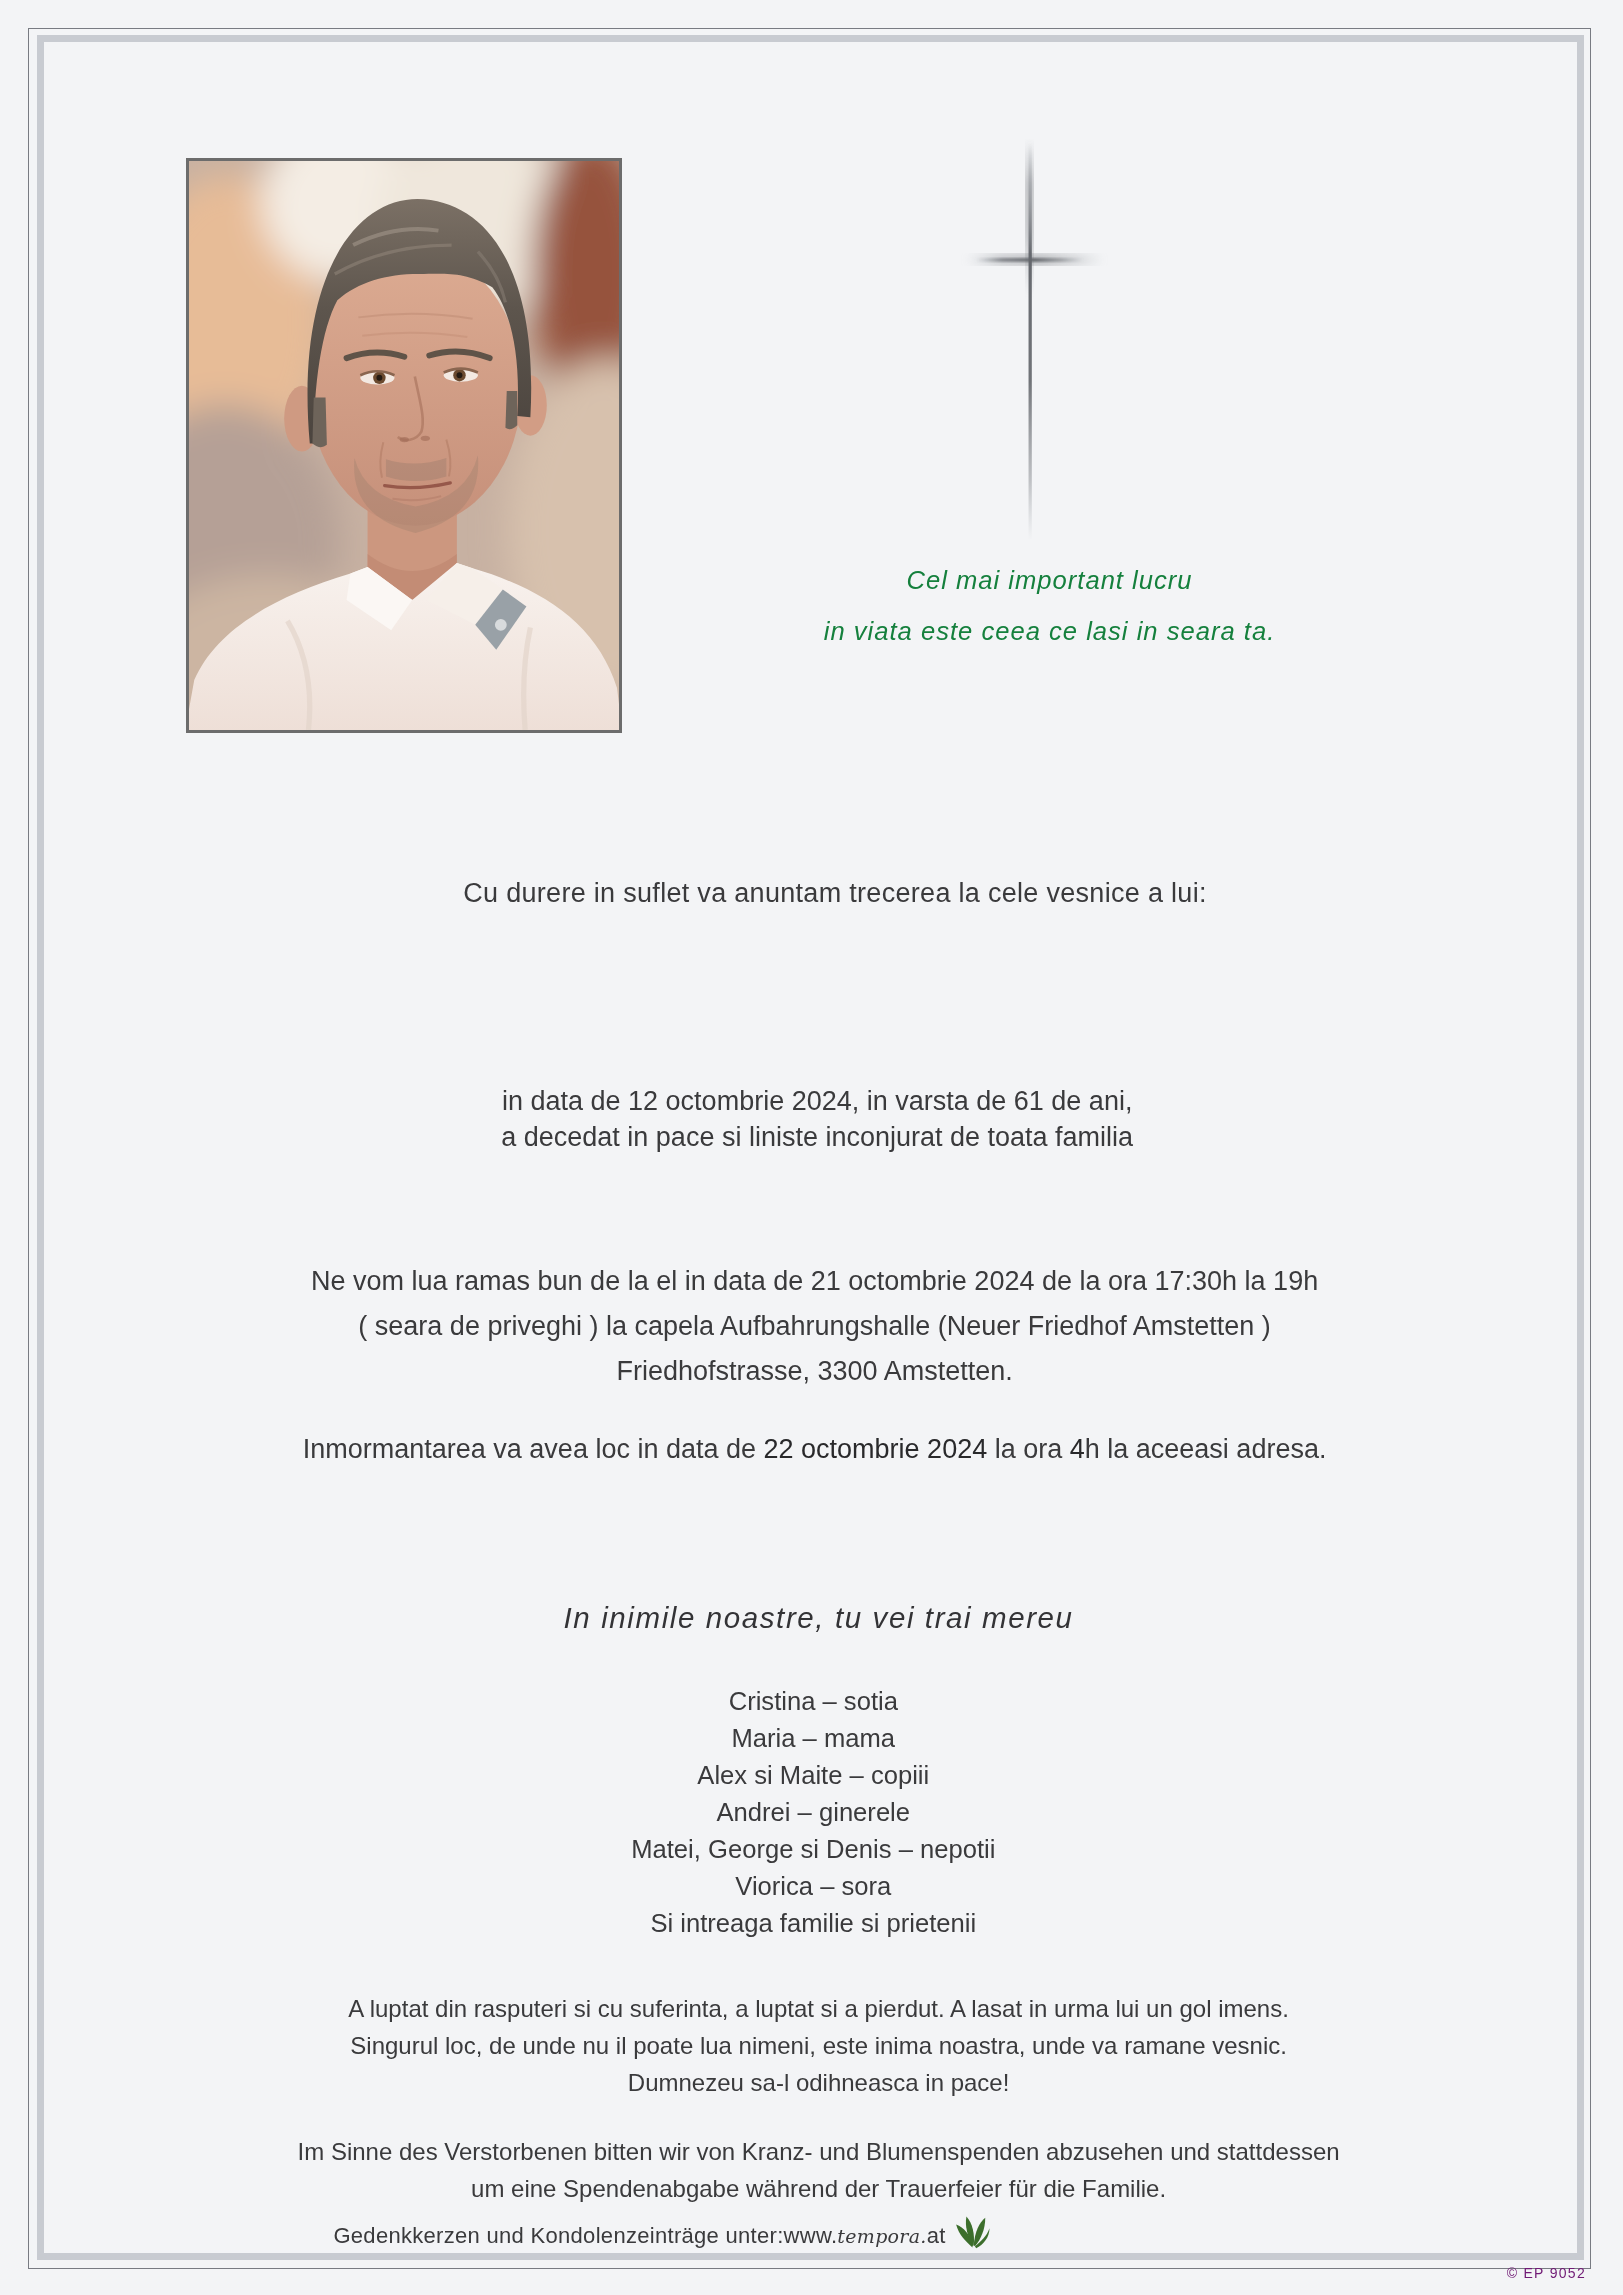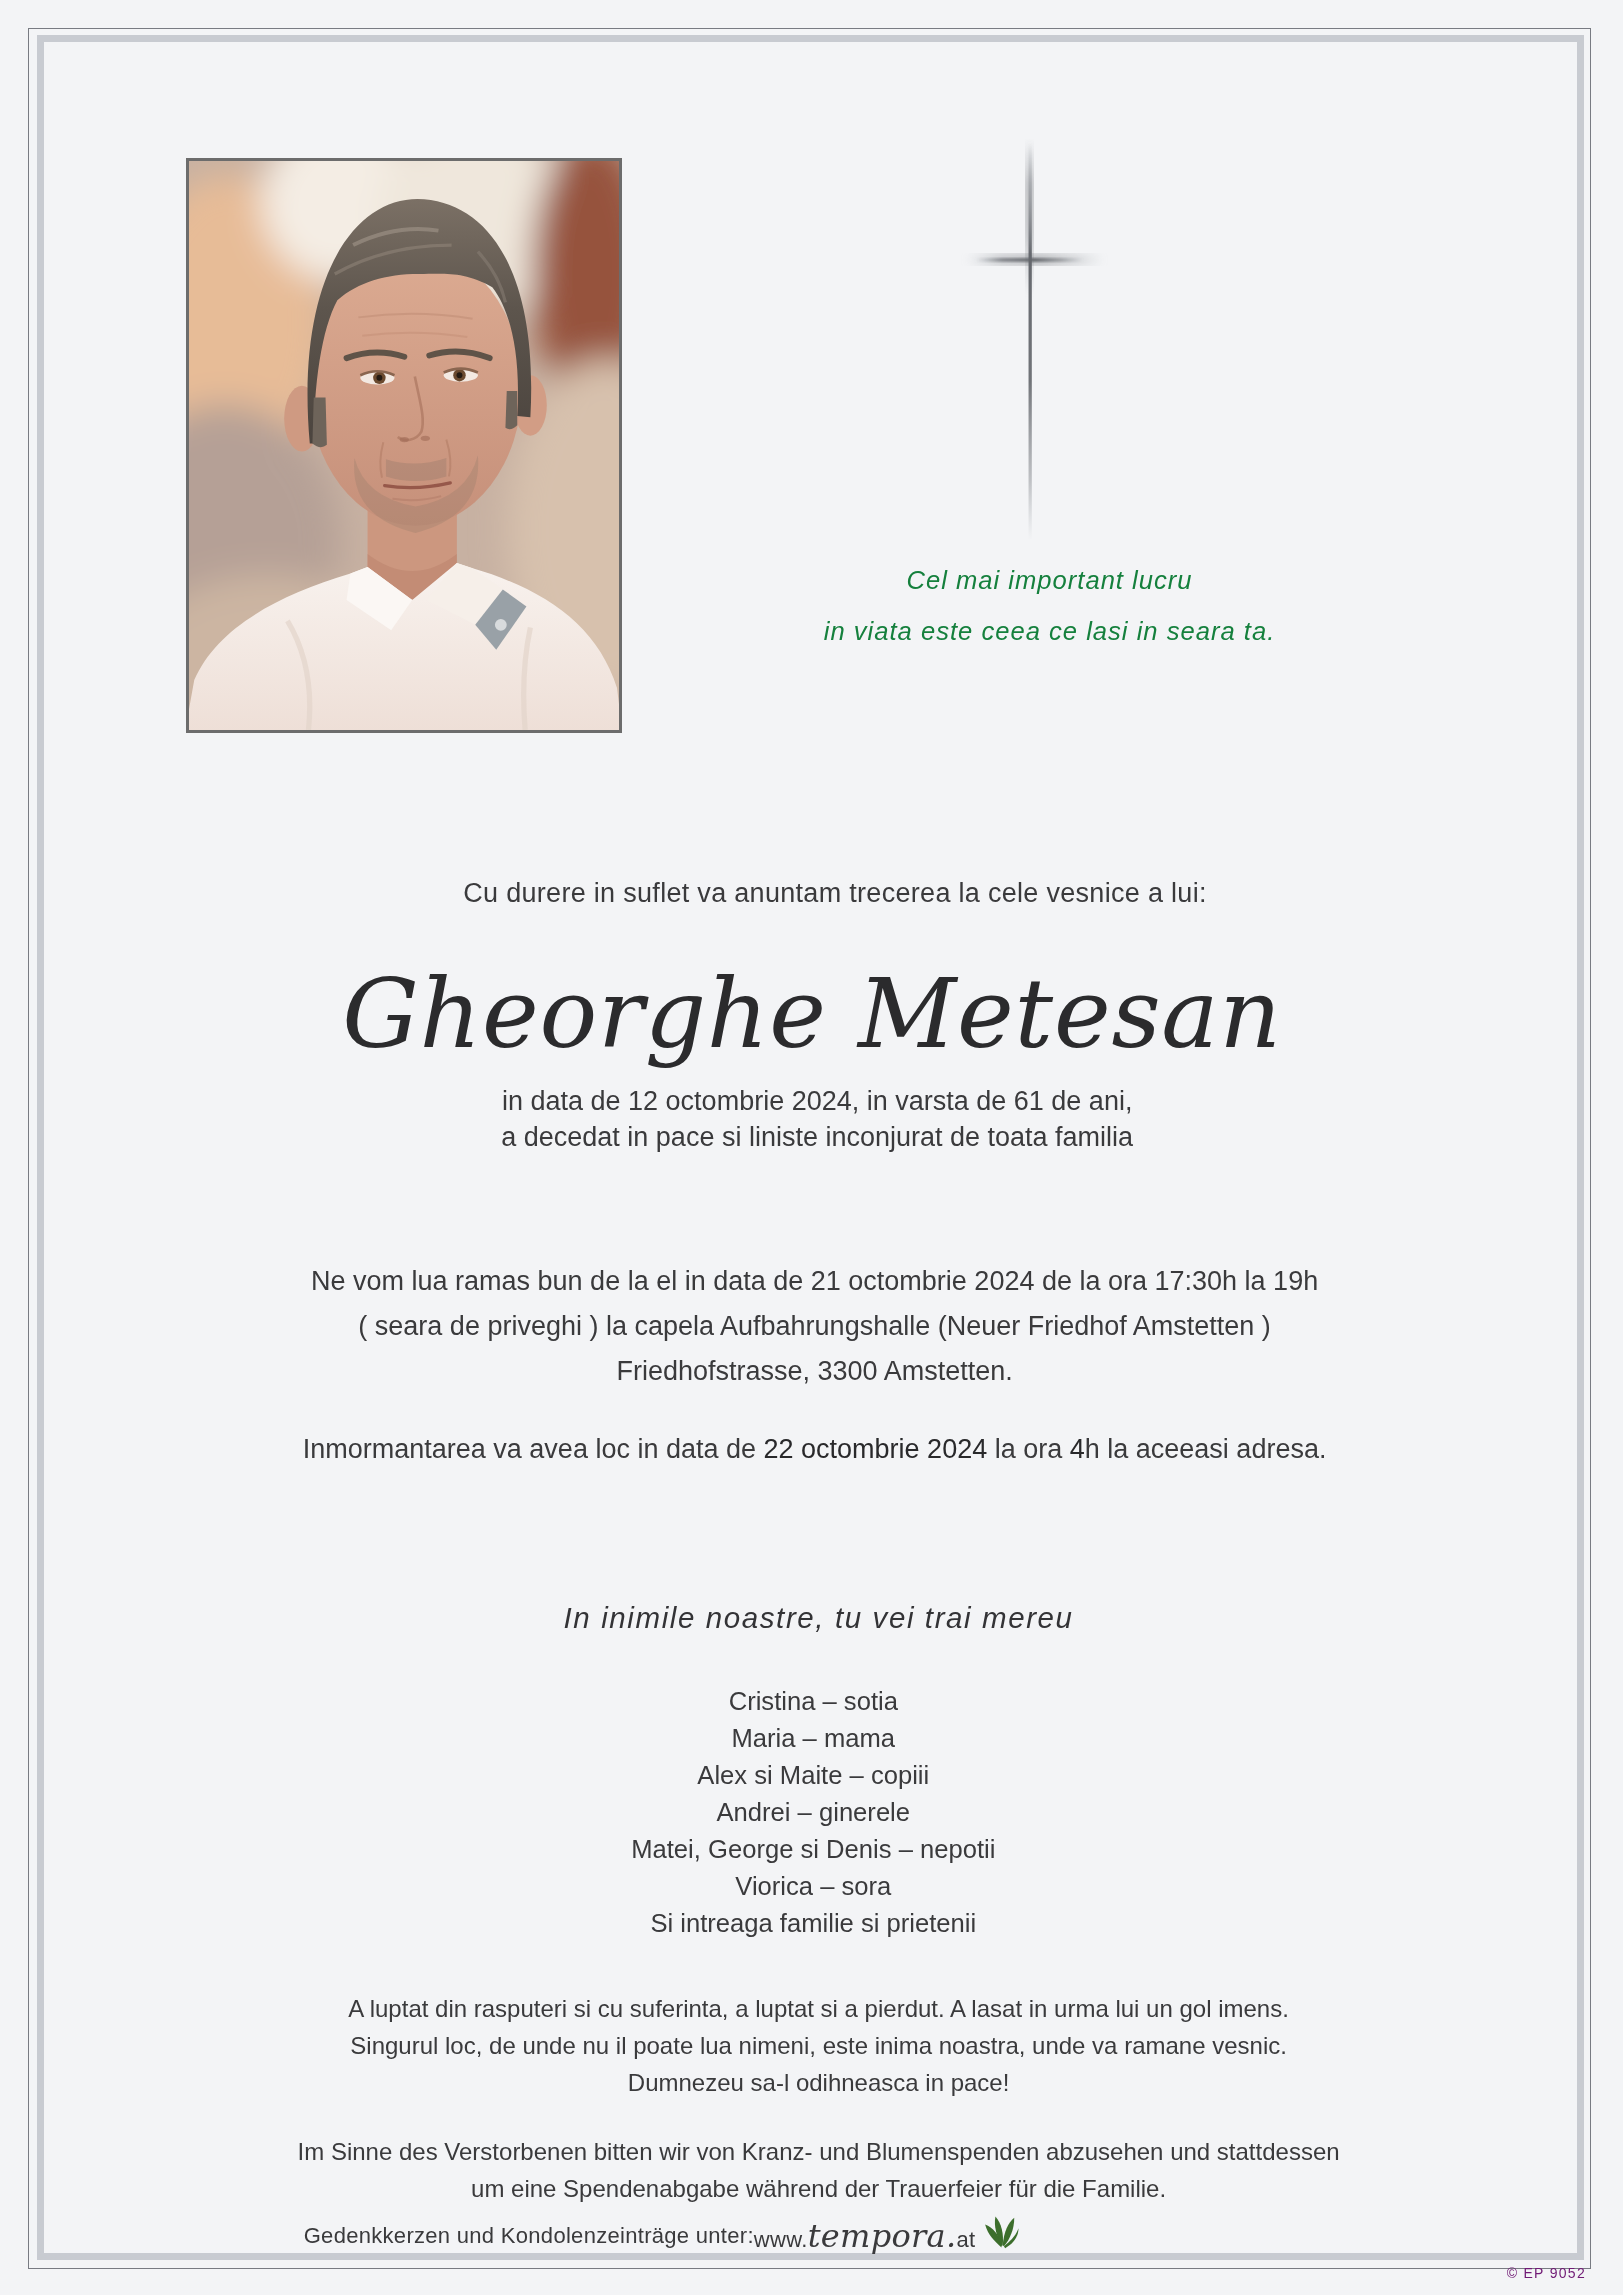--- a/index.html
+++ b/index.html
@@ -36,21 +36,21 @@
                   font-style:italic;font-size:29.5px;letter-spacing:1.6px;line-height:46px;color:#333336;}
   .family-list{position:absolute;left:1.3px;top:1683px;width:1624px;text-align:center;
                font-size:25.6px;line-height:37px;}
   .closing-text{position:absolute;left:6.6px;top:1990px;width:1624px;text-align:center;
                 font-size:24px;line-height:37px;}
   .donation-note{position:absolute;left:6.6px;top:2133px;width:1624px;text-align:center;
                  font-size:24px;line-height:37px;}
   .footer-line{position:absolute;left:0;top:2217px;width:1324px;height:38px;
                display:flex;align-items:center;justify-content:center;
                font-size:22px;letter-spacing:0.3px;color:#3a3a3c;}
-  .brand{font-family:"DejaVu Serif","Liberation Serif",serif;font-style:italic;font-size:32px;}
+  .brand{font-family:"DejaVu Serif","Liberation Serif",serif;font-style:italic;font-size:19px;}
   .leaf{width:37px;height:34px;margin-left:7.9px;margin-top:-5.2px;}
   .copyright{position:absolute;right:38px;top:2265px;font-size:14px;letter-spacing:1.3px;color:#701a75;}
 </style>
 </head>
 <body>
 
 <div class="page">
 
   <div class="frame-outer"></div>
   <div class="frame-inner"></div>
@@ -171,21 +171,20 @@
     </svg>
   </div>
 
   <div class="top-quote">
     <div>Cel mai important lucru</div>
     <div>in viata este ceea ce lasi in seara ta.</div>
   </div>
 
   <div class="announcement">Cu durere in suflet va anuntam trecerea la cele vesnice a lui:</div>
 
-  <h1 class="name">Gheorghe Metesan</h1>
 
   <div class="death-details">
     <div>in data de 12 octombrie 2024, in varsta de 61 de ani,</div>
     <div>a decedat in pace si liniste inconjurat de toata familia</div>
   </div>
 
   <div class="wake-details">
     <div>Ne vom lua ramas bun de la el in data de 21 octombrie 2024 de la ora 17:30h la 19h</div>
     <div>( seara de priveghi ) la capela Aufbahrungshalle (Neuer Friedhof Amstetten )</div>
     <div>Friedhofstrasse, 3300 Amstetten.</div>

